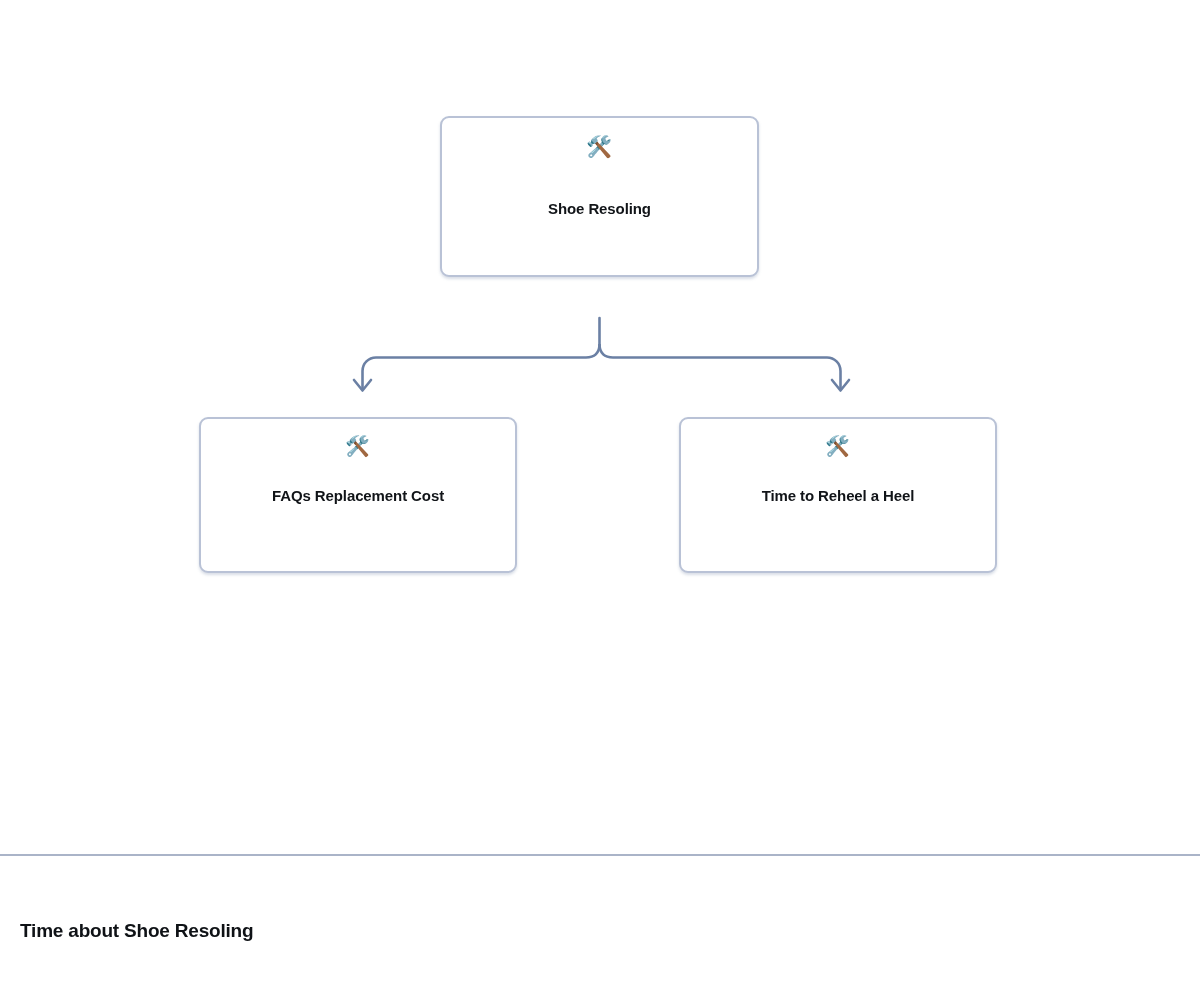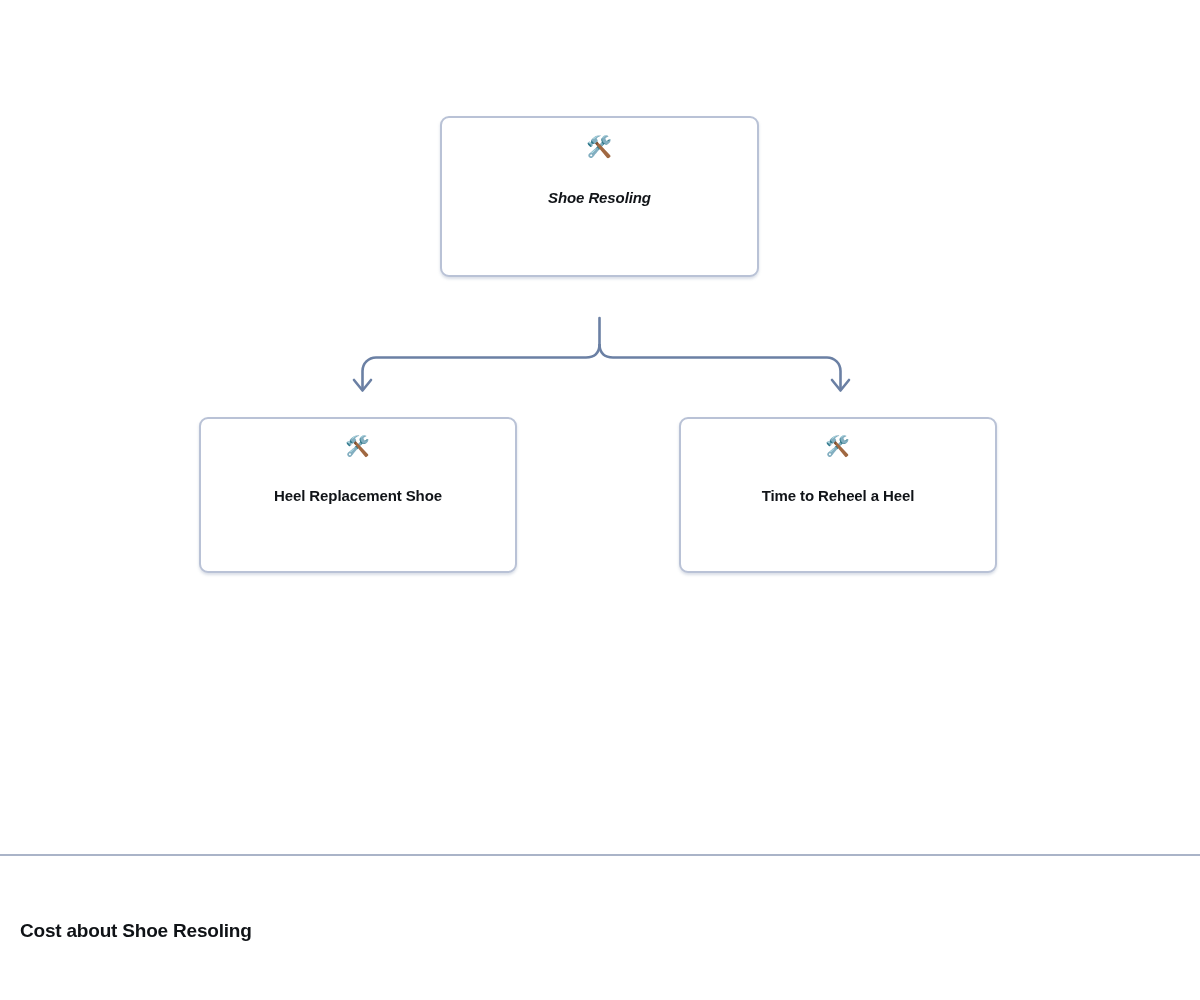--- a/index.html
+++ b/index.html
@@ -74,22 +74,21 @@
     top: 116px;
     width: 319px;
     height: 161px;
   }
   #node-root .node-icon {
     font-size: 21px;
     margin-top: 19px;
   }
   #node-root .node-label {
     font-size: 15px;
-    margin-top: 31px;
-    font-style: italic;
+    margin-top: 42px;
   }
 
   
   .node-child {
     top: 417px;
     width: 318px;
     height: 156px;
   }
   .node-child .node-icon {
     font-size: 20px;
@@ -160,29 +159,29 @@
       </g>
     </svg>
 
     <div class="node" id="node-root">
       <span class="node-icon">🛠️</span>
       <span class="node-label">Shoe Resoling</span>
     </div>
 
     <div class="node node-child" id="node-child-0">
       <span class="node-icon">🛠️</span>
-      <span class="node-label">Heel Replacement Shoe</span>
+      <span class="node-label">FAQs Replacement Cost</span>
     </div>
 
     <div class="node node-child" id="node-child-1">
       <span class="node-icon">🛠️</span>
       <span class="node-label">Time to Reheel a Heel</span>
     </div>
 
   </div>
 
   <div id="bottom-divider"></div>
 
   <div id="faq-section">
-    <h2 id="faq-heading">Cost about Shoe Resoling</h2>
+    <h2 id="faq-heading">Time about Shoe Resoling</h2>
   </div>
 
 </div>
 
 </body></html>

